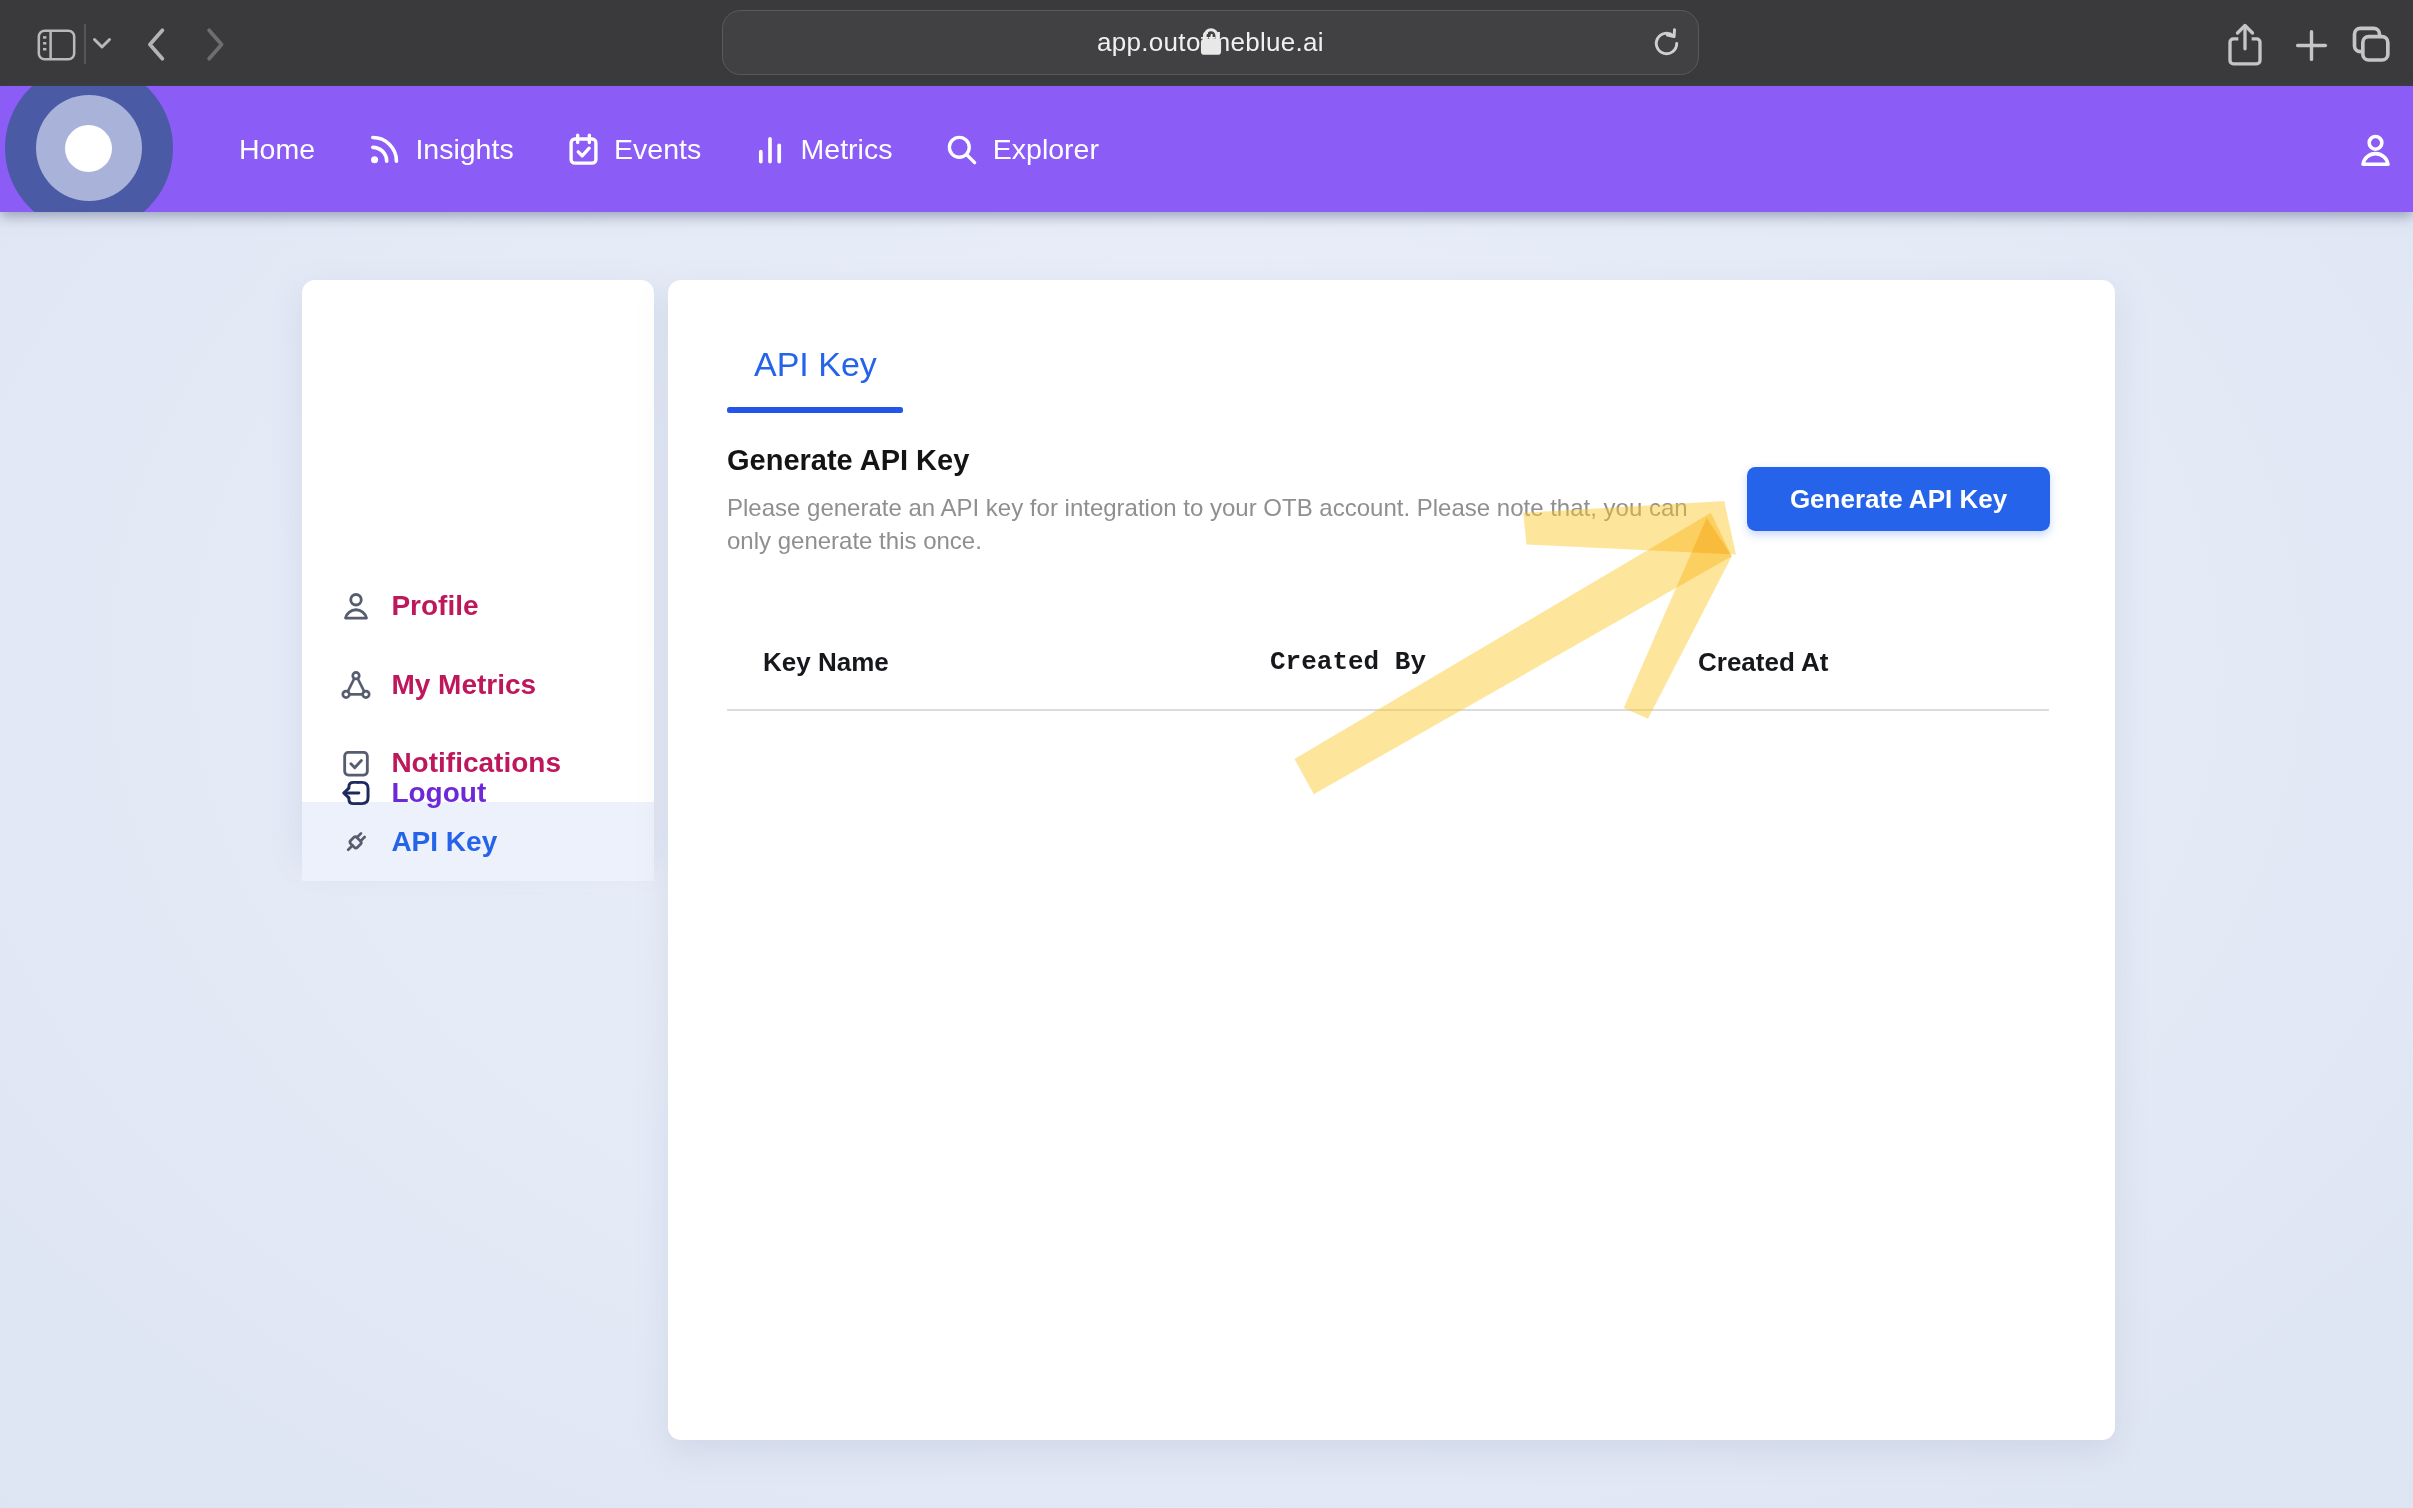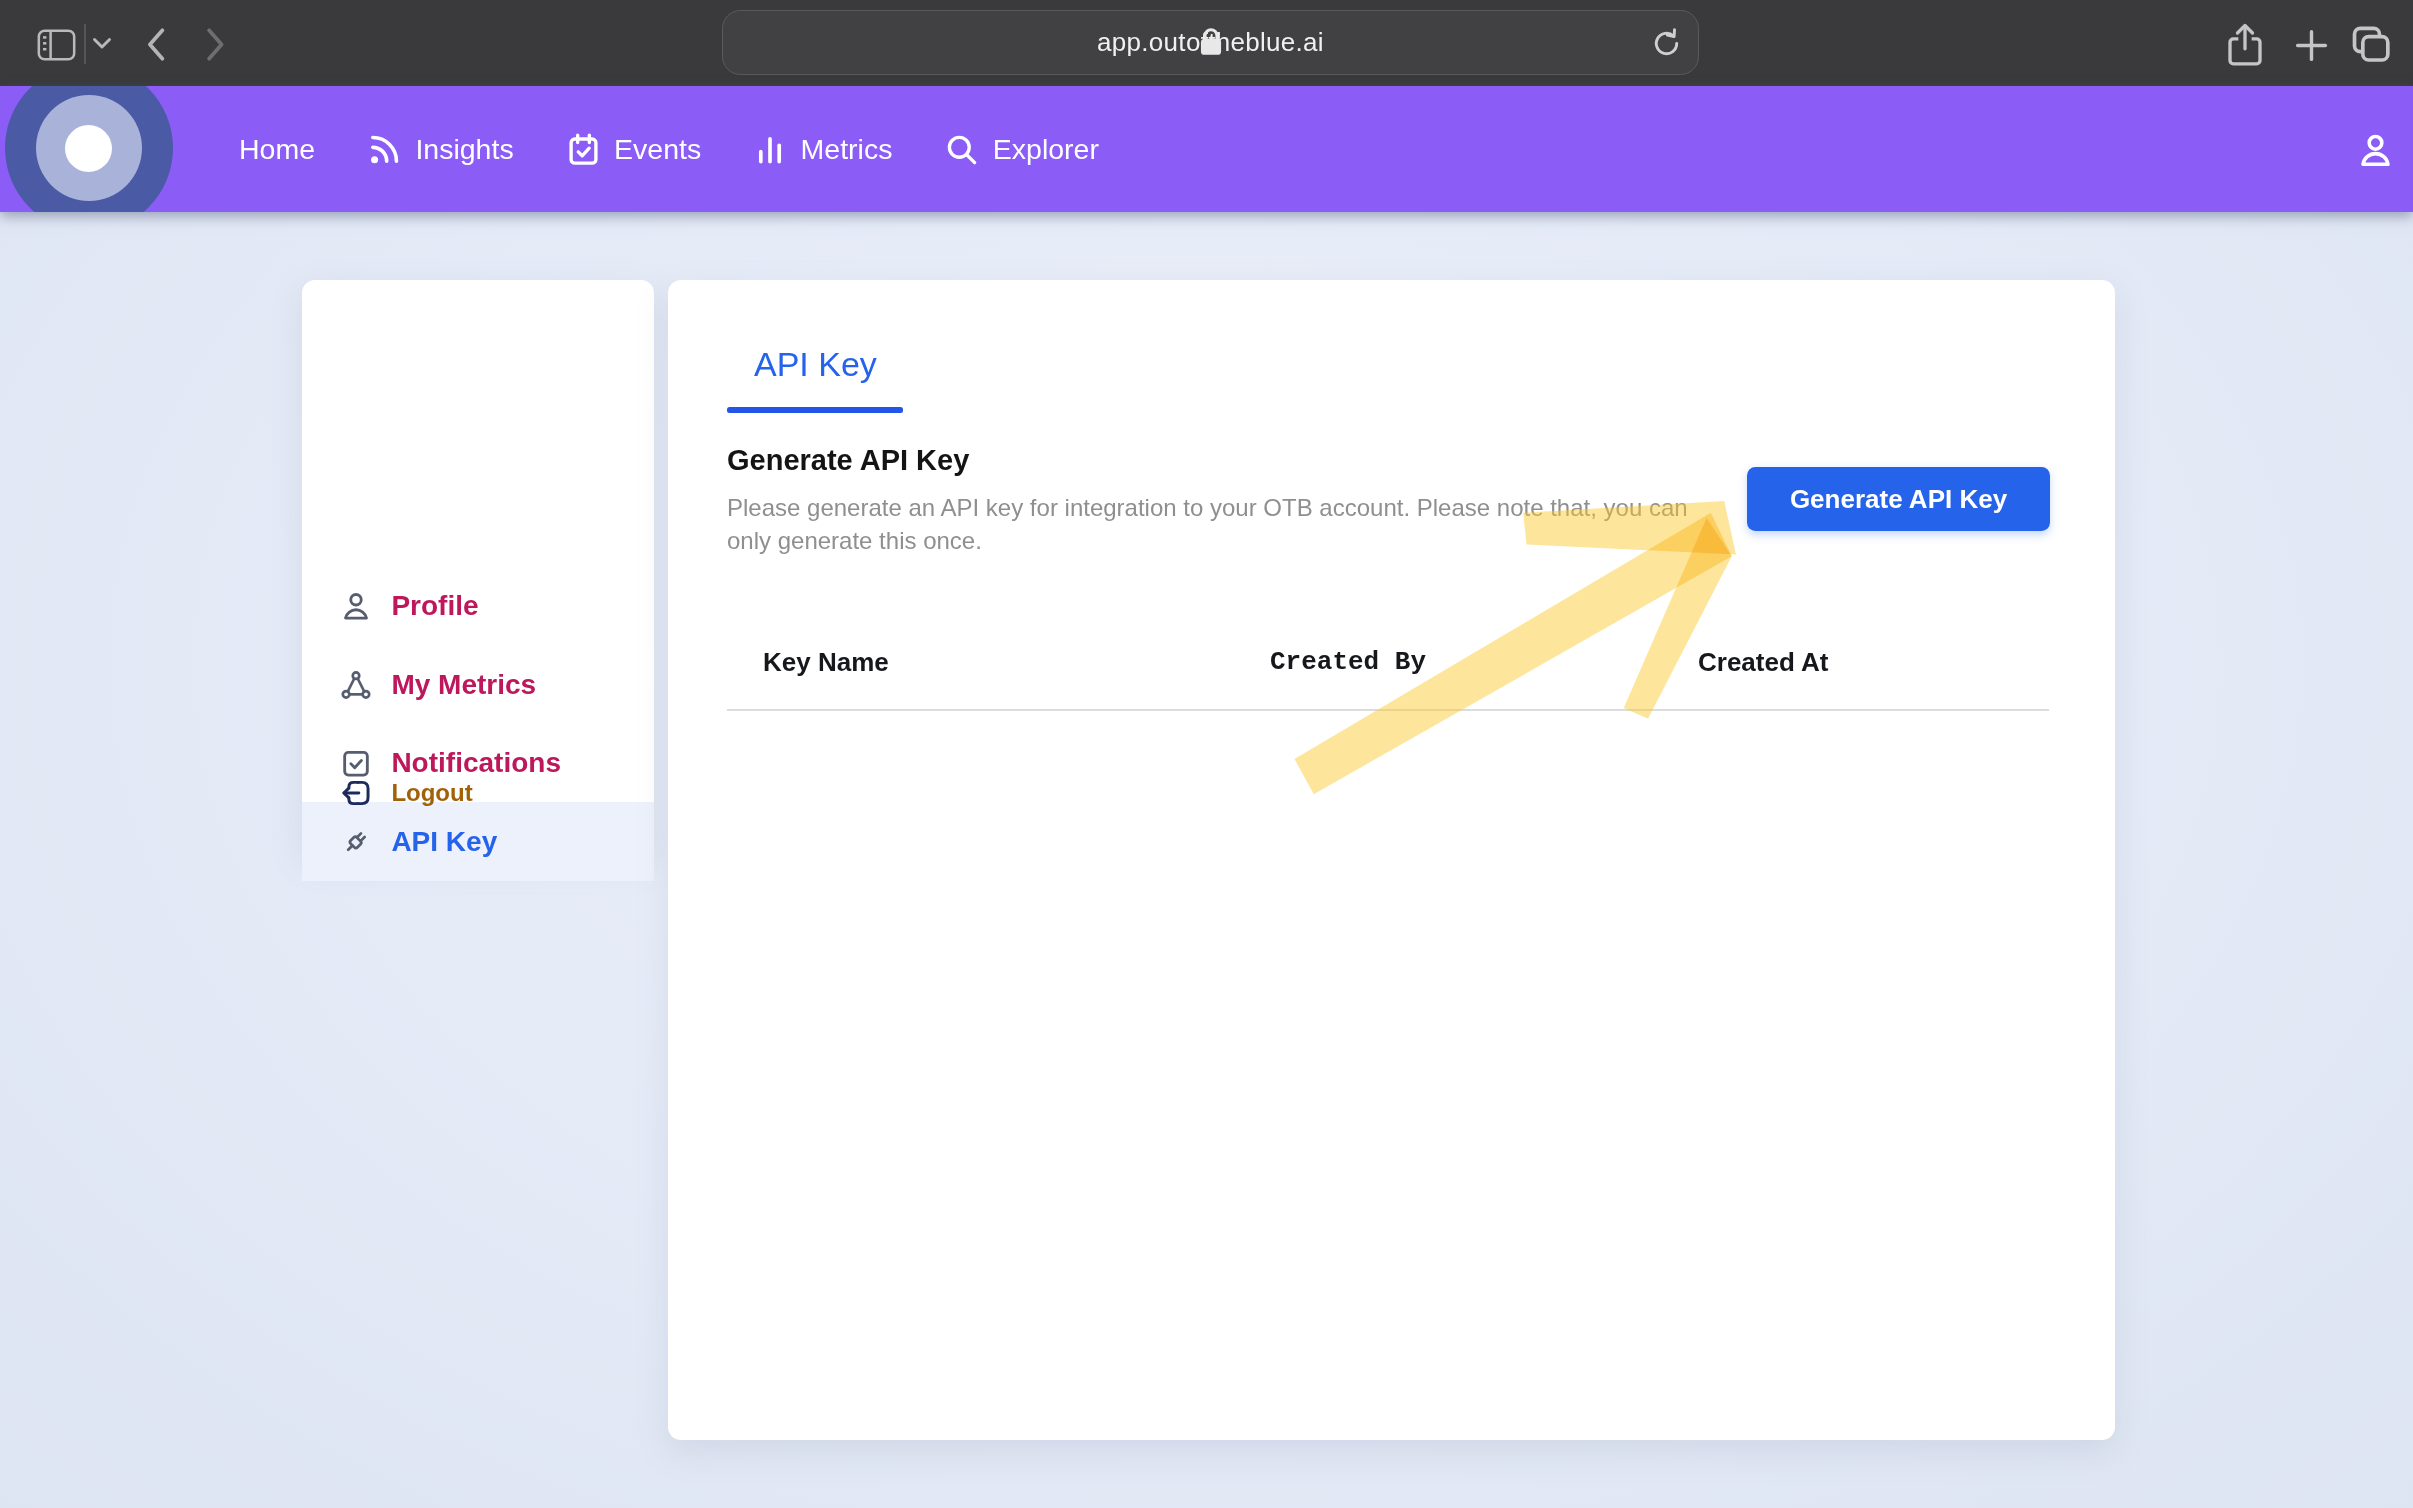--- a/index.html
+++ b/index.html
@@ -36,21 +36,21 @@
 
   
   .sidebar-card { left:302px; top:280px; width:352px; height:572px; }
   .side-item { position:absolute; left:0; width:352px; height:79px;
                display:flex; align-items:center; gap:18.4px; padding-left:37px;
                color:#be185d; font-size:28px; font-weight:600; cursor:pointer; }
   .side-item.active { background:#edf1fb; color:#2563eb; }
   .side-item svg { flex:0 0 auto; }
   .logout-item { position:absolute; left:0; top:488px; width:352px; height:50px;
                  display:flex; align-items:center; gap:18.4px; padding-left:37px;
-                 color:#a16207; font-size:24px; font-weight:600; cursor:pointer; }
+                 color:#6d28d9; font-size:28px; font-weight:600; cursor:pointer; }
 
   
   .main-card { left:668px; top:280px; width:1447px; height:1160px; }
   .tab-label { position:absolute; left:86px; top:65px; font-size:34px; color:#2563eb; font-weight:500; cursor:pointer; }
   .tab-underline { position:absolute; left:59px; top:127px; width:176px; height:5.9px; background:#2356e8; border-radius:2.5px; }
   .sec-title { position:absolute; left:59px; top:164px; font-size:29px; font-weight:700; color:#141414; }
   .sec-desc { position:absolute; left:59px; top:211px; font-size:24px; color:#8f8f8f; line-height:33px; }
   .gen-btn { position:absolute; left:1079px; top:187px; width:303px; height:64px;
              background:#2563eb; border:none; border-radius:8.4px; color:#ffffff;
              font-family:"Liberation Sans",sans-serif; font-size:26px; font-weight:700; cursor:pointer;

